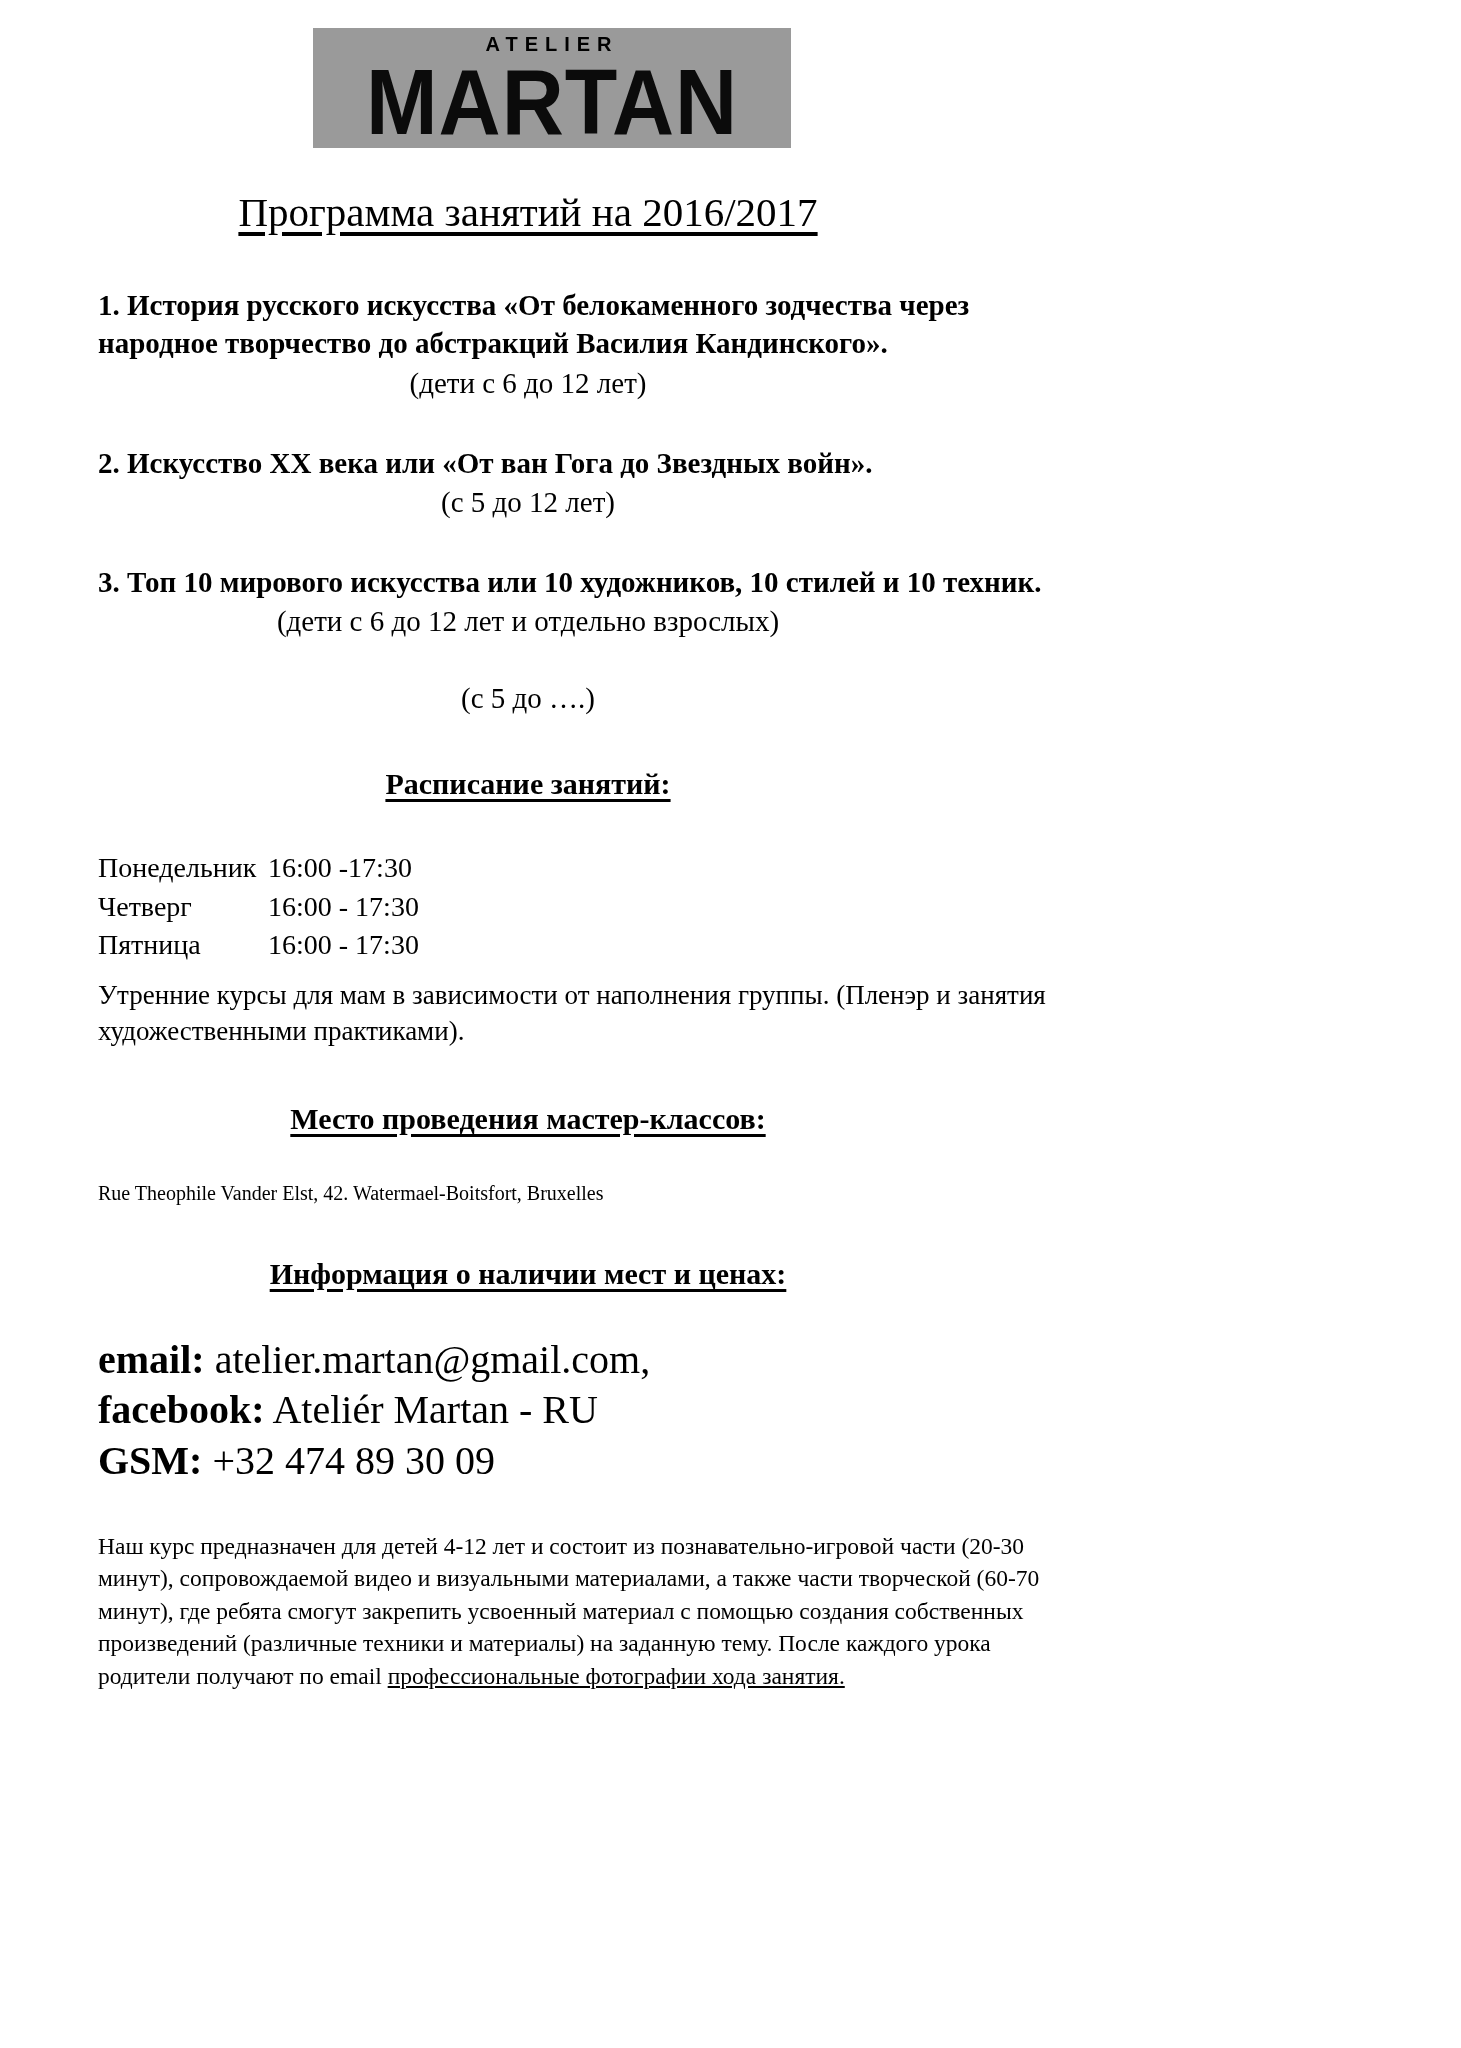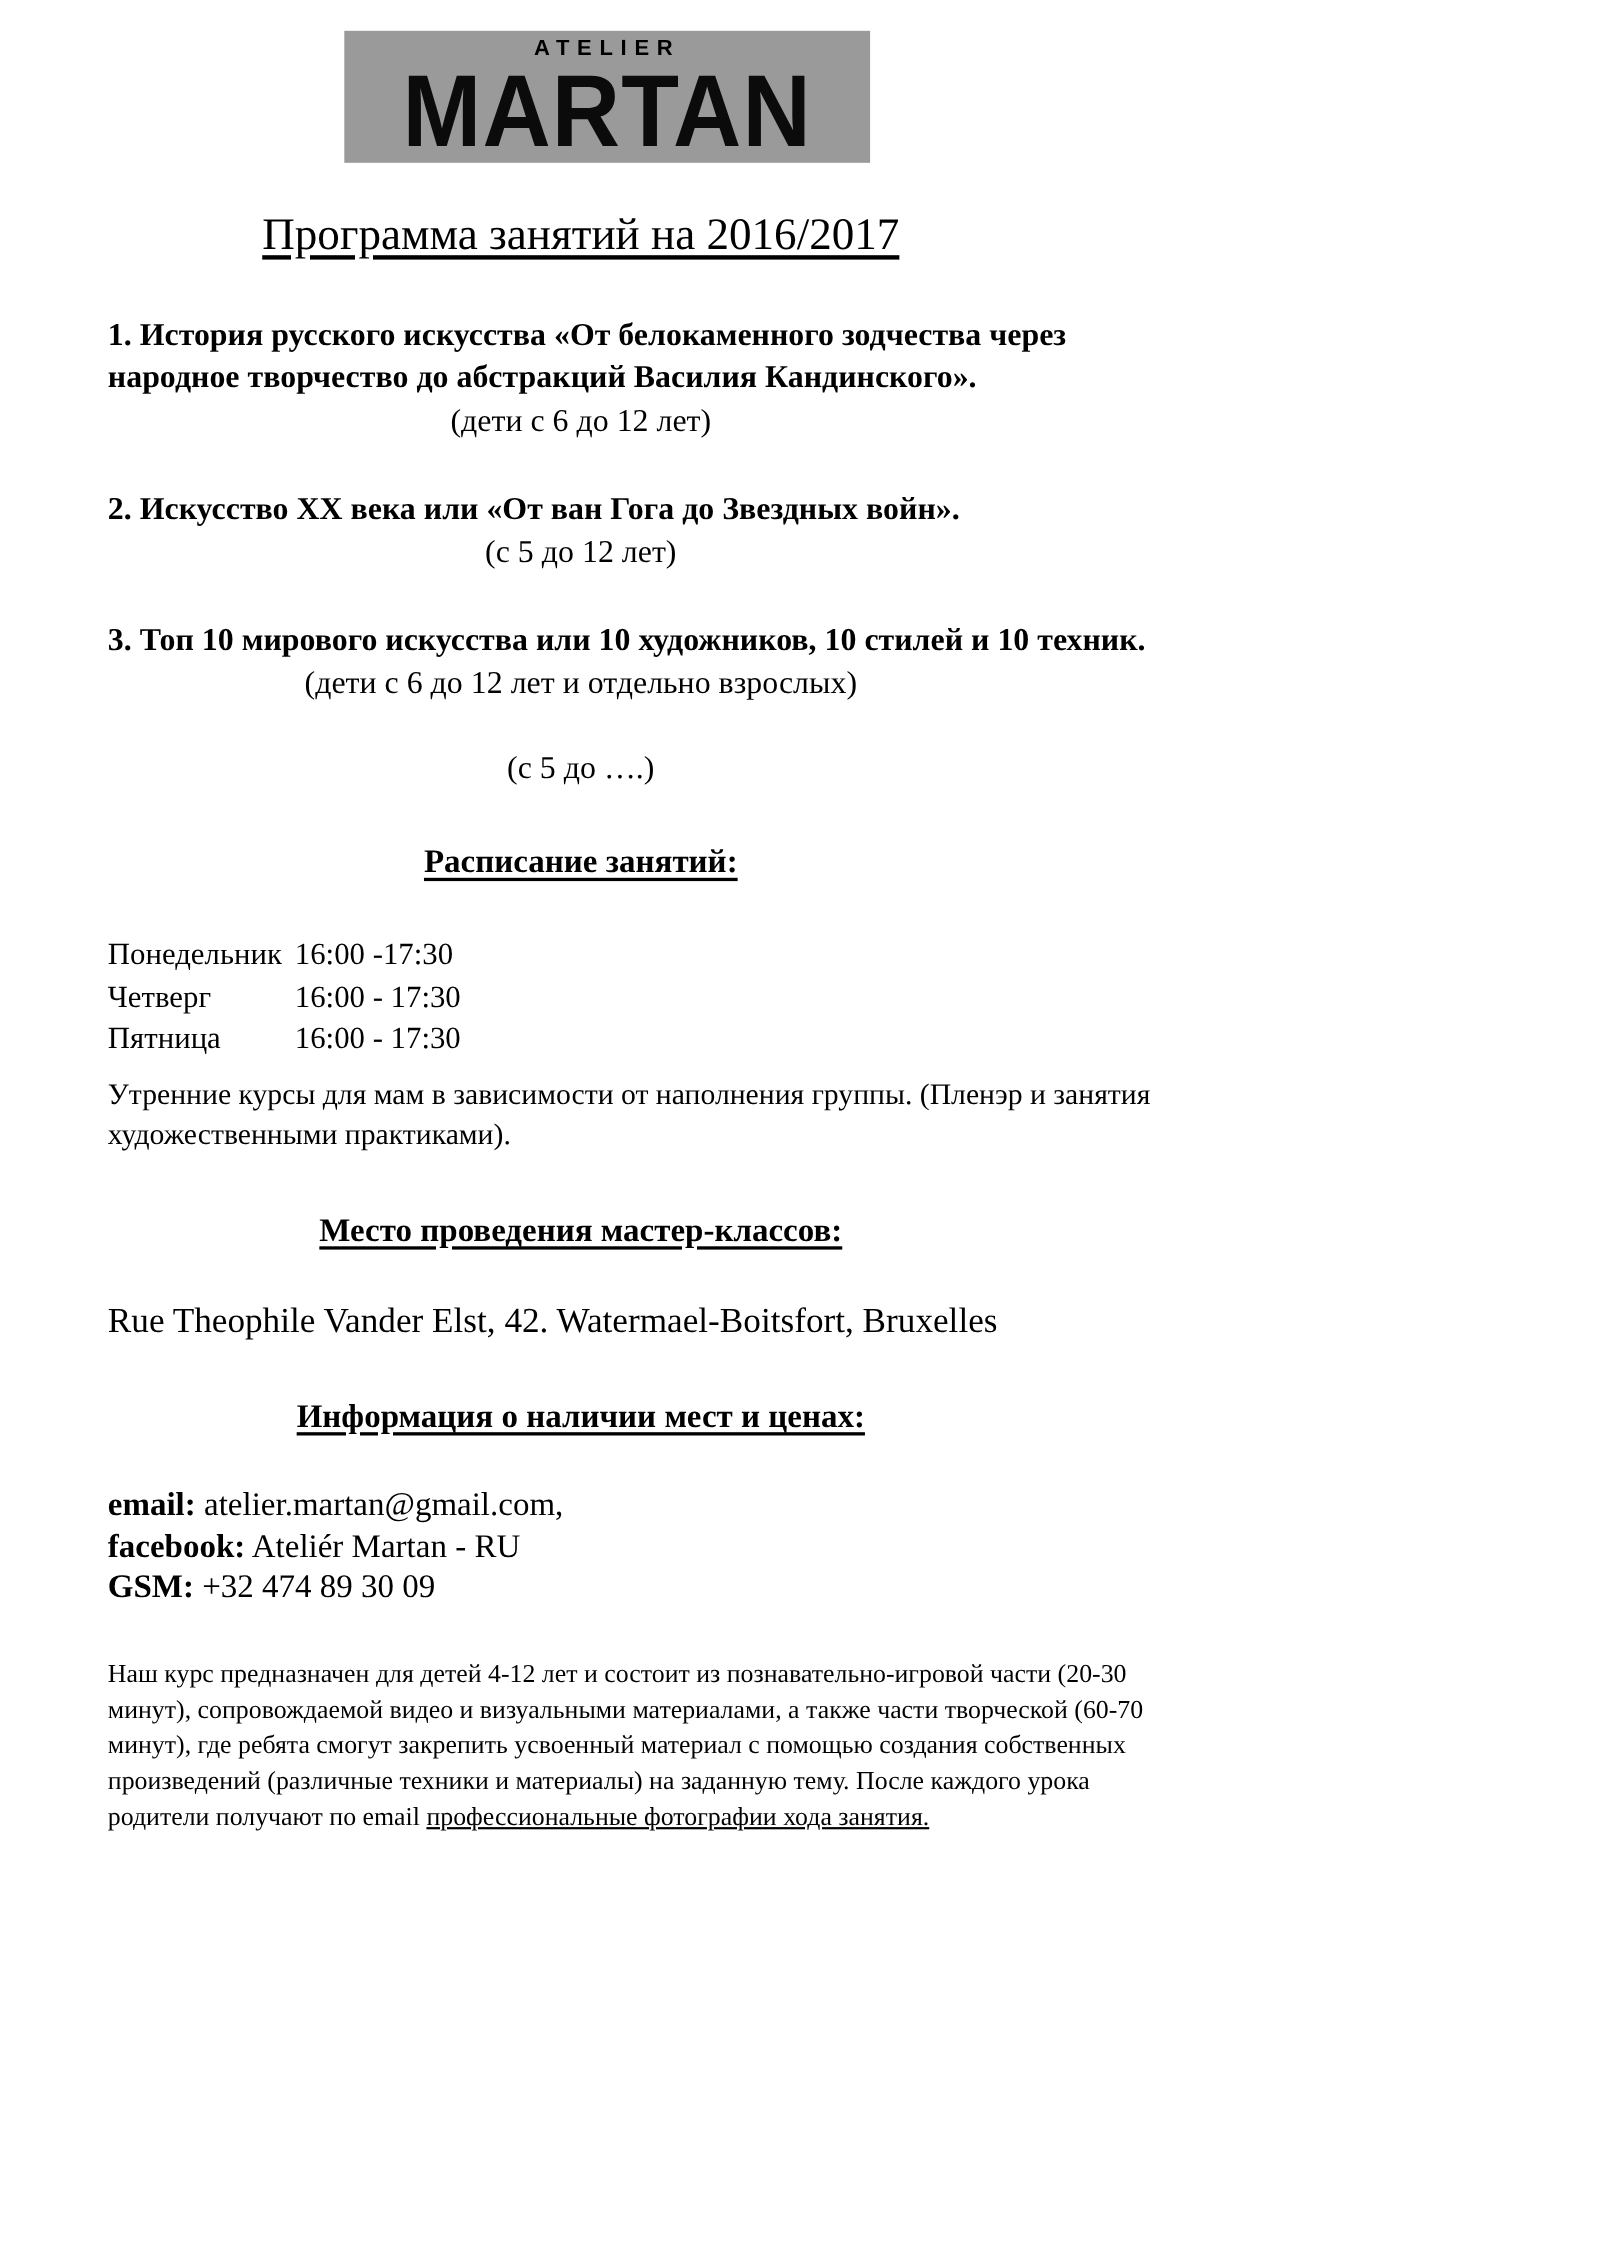--- a/index.html
+++ b/index.html
@@ -85,26 +85,26 @@
     line-height: 1.38;
   }
   .schedule-day { width: 170px; }
   .schedule-note {
     font-size: 27px;
     line-height: 1.35;
     margin-top: 12px;
     max-width: 960px;
   }
   .address {
-    font-size: 32px;
+    font-size: 20px;
     margin-top: 46px;
   }
   .contacts { margin-top: 44px; }
   .contact-line {
-    font-size: 30px;
+    font-size: 40px;
     line-height: 1.26;
     font-family: Liberation Serif, serif;
   }
   .contact-label { font-weight: bold; }
   .footer-text {
     font-size: 23.5px;
     line-height: 1.38;
     margin-top: 44px;
     max-width: 950px;
   }

